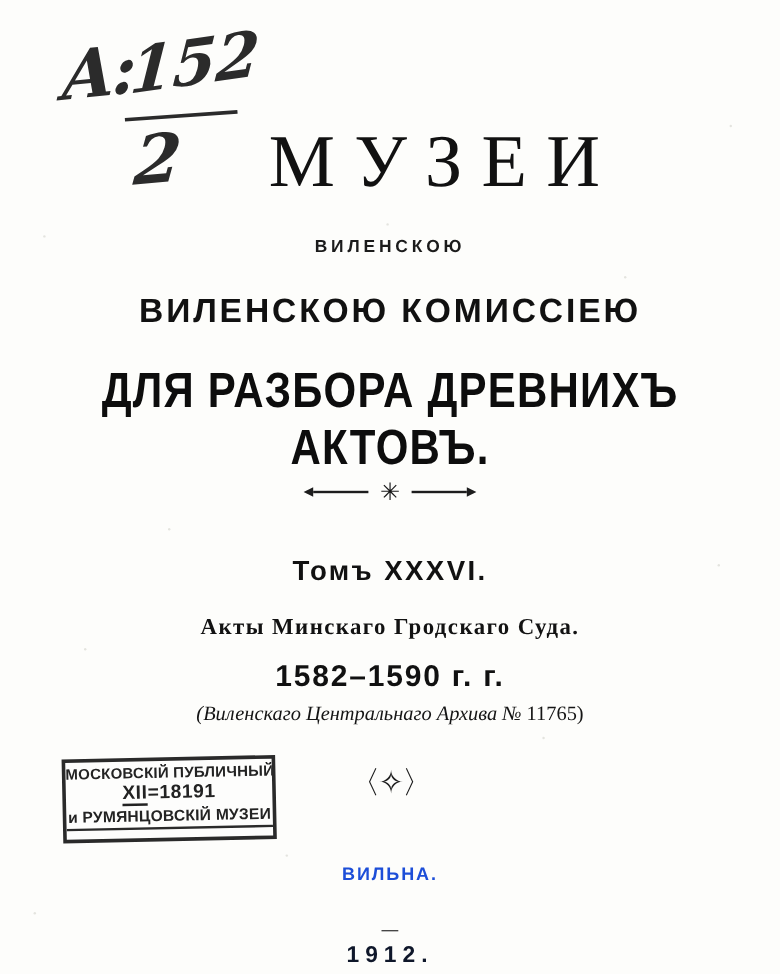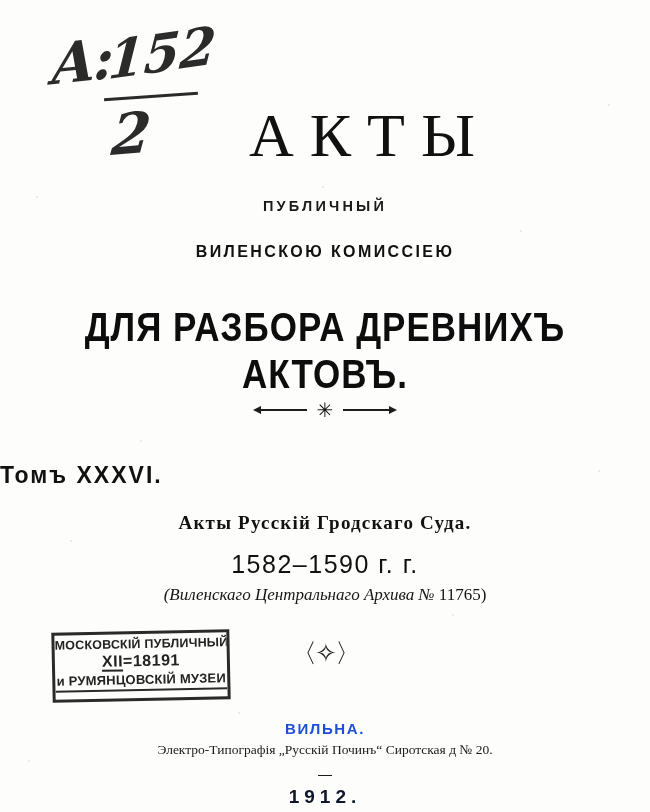--- a/index.html
+++ b/index.html
@@ -76,21 +76,21 @@
     font-size: 14.5px;
     letter-spacing: 3.2px;
     font-weight: 600;
     color: #1b1b1b;
   }
   #line-vilen {
     position: absolute;
     left: 0; right: 0; top: 243px;
     text-align: center;
     font-family: "Liberation Sans", sans-serif;
-    font-size: 16px;
+    font-size: 28px;
     font-weight: 700;
     letter-spacing: 2.4px;
     color: #111;
   }
   #line-dlya {
     position: absolute;
     left: 0; right: 0; top: 303px;
     text-align: center;
     font-family: "Liberation Sans", sans-serif;
     font-size: 35px;
@@ -133,20 +133,21 @@
     line-height: 1;
     vertical-align: middle;
     color: #151515;
     font-family: "DejaVu Sans", sans-serif;
   }
 
   
   #line-tom {
     position: absolute;
     left: 0; right: 0; top: 462px;
+    text-align: center;
     font-family: "Liberation Sans", sans-serif;
     font-size: 23px;
     font-weight: 700;
     letter-spacing: 2px;
     color: #111;
   }
   #line-sub {
     position: absolute;
     left: 0; right: 0; top: 512px;
     text-align: center;
@@ -155,21 +156,21 @@
     font-weight: 700;
     letter-spacing: 1.2px;
     color: #121212;
   }
   #line-years {
     position: absolute;
     left: 0; right: 0; top: 550px;
     text-align: center;
     font-family: "Liberation Sans", sans-serif;
     font-size: 25px;
-    font-weight: 400;
+    font-weight: 700;
     letter-spacing: 1.5px;
     color: #111;
   }
   #line-archive {
     position: absolute;
     left: 0; right: 0; top: 585px;
     text-align: center;
     font-family: "Liberation Serif", serif;
     font-style: italic;
     font-size: 17px;
@@ -267,43 +268,42 @@
   <div class="speck" style="left:238px;top:712px;width:2px;height:2px;"></div>
   <div class="speck" style="left:70px;top:540px;width:2px;height:2px;"></div>
   <div class="speck" style="left:608px;top:104px;width:2px;height:2px;"></div>
   <div class="speck" style="left:28px;top:760px;width:2px;height:2px;"></div>
 
   <div class="hand" id="hand-a">A:</div>
   <div class="hand" id="hand-num">152</div>
   <div id="hand-rule"></div>
   <div class="hand" id="hand-den">2</div>
 
-  <div id="title-main">АКТЫ</div>
-  <div id="line-izd">ПУБЛИЧНЫЙ</div>
+  <div id="title-main">МУЗЕИ</div>
+  <div id="line-izd">ВИЛЕНСКОЮ</div>
   <div id="line-vilen">ВИЛЕНСКОЮ КОМИССІЕЮ</div>
   <div id="line-dlya">ДЛЯ РАЗБОРА ДРЕВНИХЪ АКТОВЪ.</div>
 
   <div id="ornament">
     <span class="dashL"></span>
     <span class="star">✳</span>
     <span class="dashR"></span>
   </div>
 
   <div id="line-tom">Томъ XXXVI.</div>
-  <div id="line-sub">Акты Русскій Гродскаго Суда.</div>
+  <div id="line-sub">Акты Минскаго Гродскаго Суда.</div>
   <div id="line-years">1582–1590 г. г.</div>
   <div id="line-archive"><span>(Виленскаго Центральнаго Архива № </span><span class="plain">11765)</span></div>
 
   <div id="ornament2">〈✧〉</div>
 
   <div id="stamp">
     <div class="srow s1">МОСКОВСКІЙ ПУБЛИЧНЫЙ</div>
     <div class="srow s2"><span class="xii">XII</span><span>=18191</span></div>
     <div class="srow s3">и РУМЯНЦОВСКІЙ МУЗЕИ</div>
     <div class="srule"></div>
   </div>
 
   <div id="imp-city">ВИЛЬНА.</div>
-  <div id="imp-press">Электро-Типографія „Русскій Починъ“ Сиротская д № 20.</div>
   <div id="imp-dash">—</div>
   <div id="imp-year">1912.</div>
 
 </div>
 
 </body></html>

